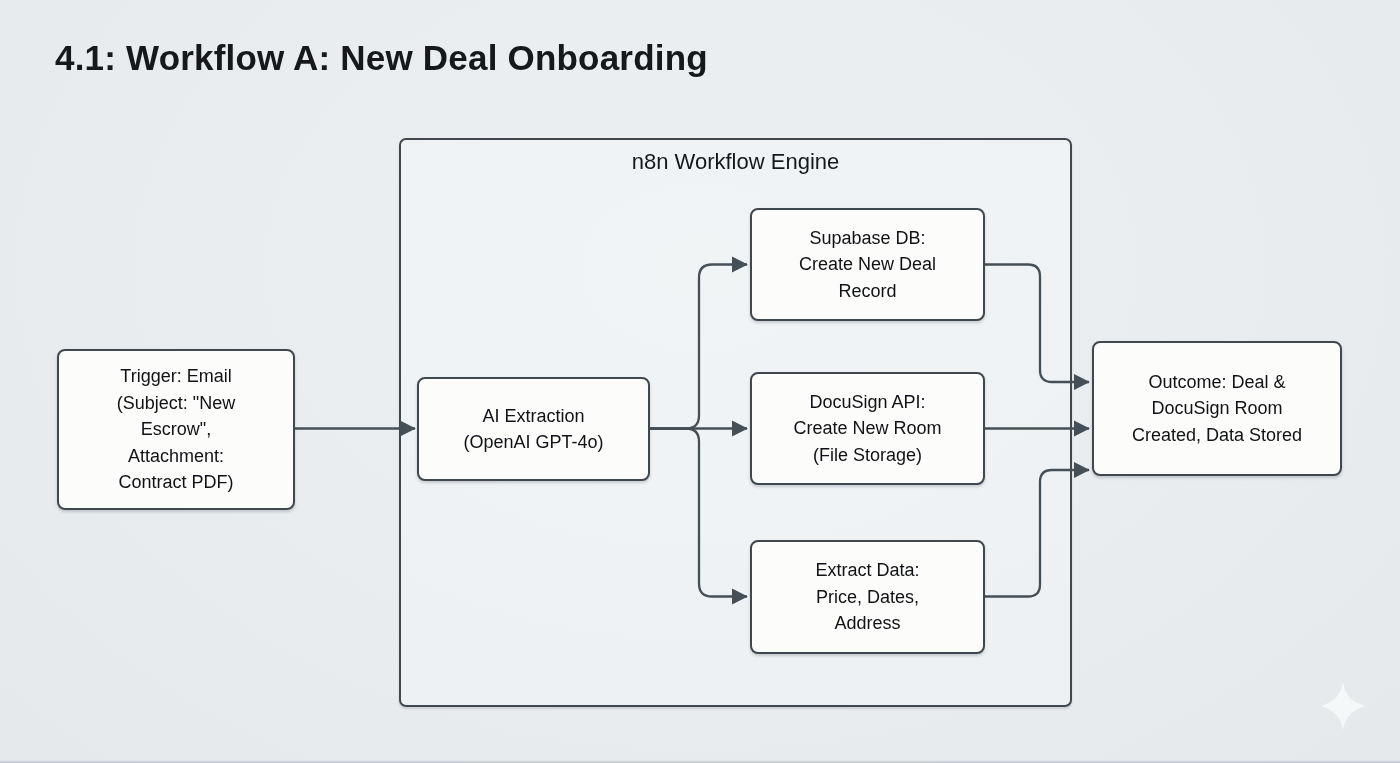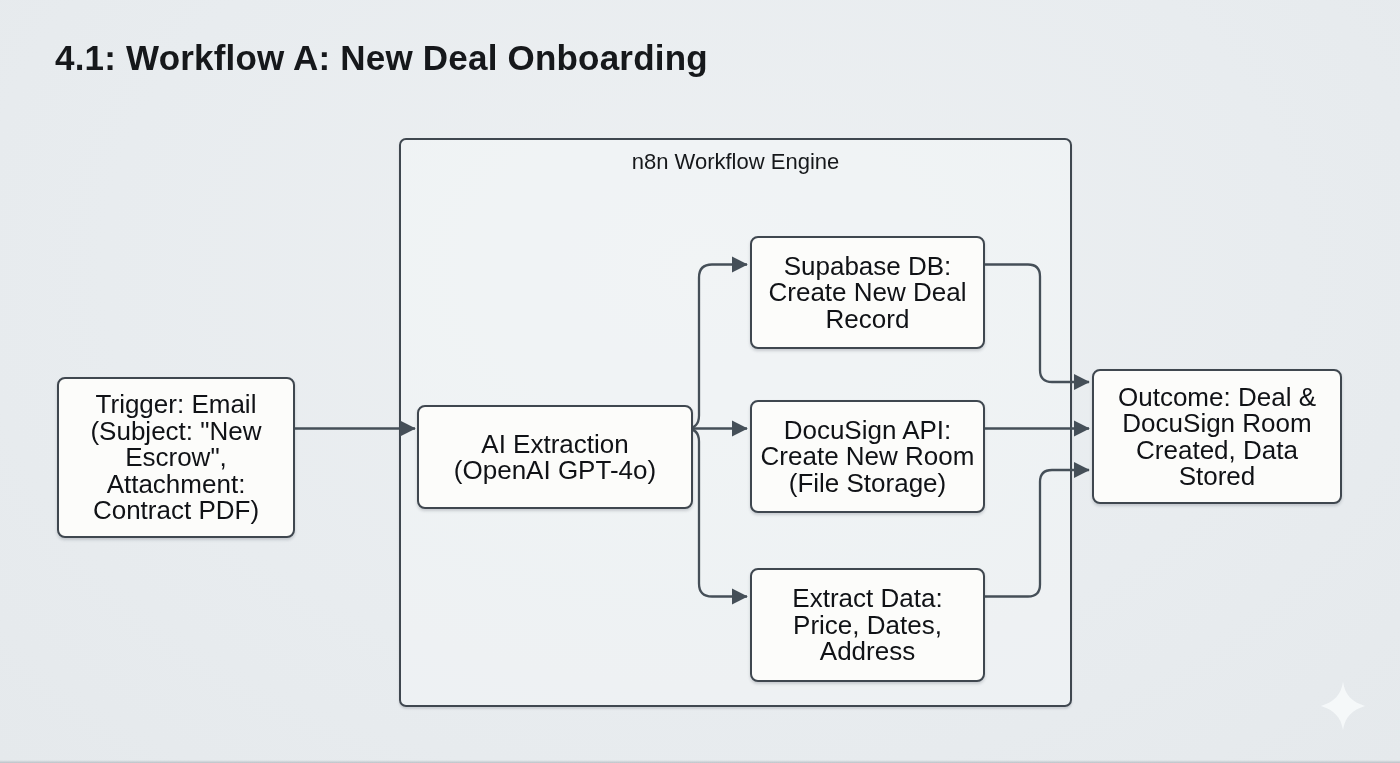--- a/index.html
+++ b/index.html
@@ -41,29 +41,28 @@
   }
   .node {
     position: absolute;
     box-sizing: border-box;
     background: #fcfcfa;
     border: 2.4px solid #3f474f;
     border-radius: 8px;
     display: flex; align-items: center; justify-content: center;
     text-align: center;
     color: #101216;
-    font-size: 26px;
+    font-size: 18px;
     line-height: 26.5px;
     box-shadow: 0 2px 3px rgba(60, 70, 80, 0.22);
     padding: 4px;
-    margin-top: 28px;
   }
   .node-label { white-space: pre-line; }
   #node-trigger   { left: 57px;   top: 349px; width: 238px; height: 161px; }
-  #node-ai        { left: 417px;  top: 377px; width: 276px; height: 104px; }
+  #node-ai        { left: 417px;  top: 377px; width: 233px; height: 104px; }
   #node-supabase  { left: 750px;  top: 208px; width: 235px; height: 113px; }
   #node-docusign  { left: 750px;  top: 372px; width: 235px; height: 113px; }
   #node-extract   { left: 750px;  top: 540px; width: 235px; height: 114px; }
   #node-outcome   { left: 1092px; top: 341px; width: 250px; height: 135px; }
   .connectors {
     position: absolute; left: 0; top: 0;
     width: 1400px; height: 763px;
     pointer-events: none;
   }
   .connectors path.edge {

